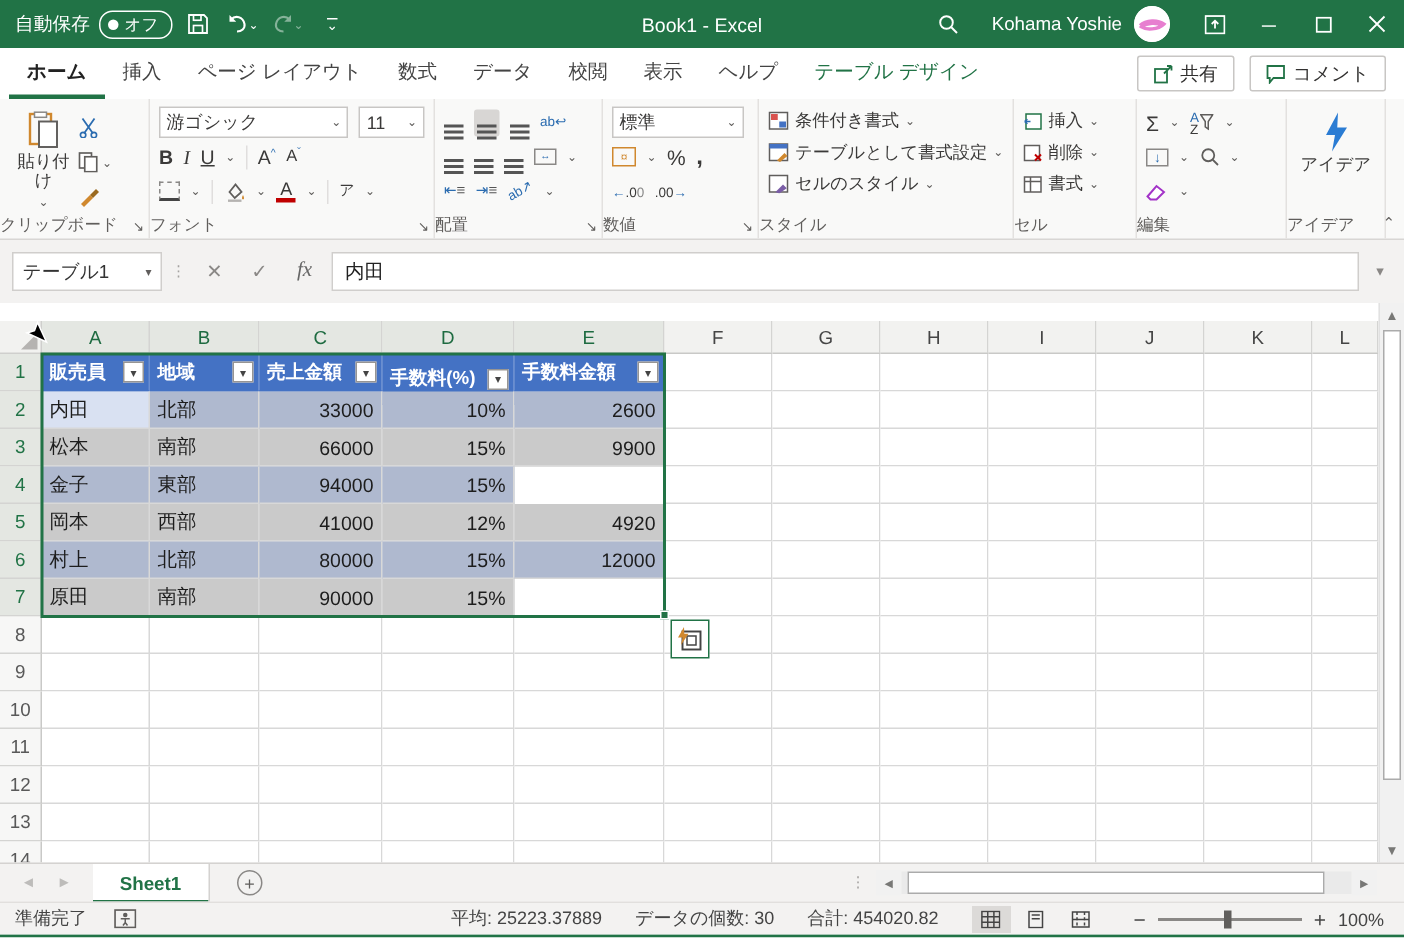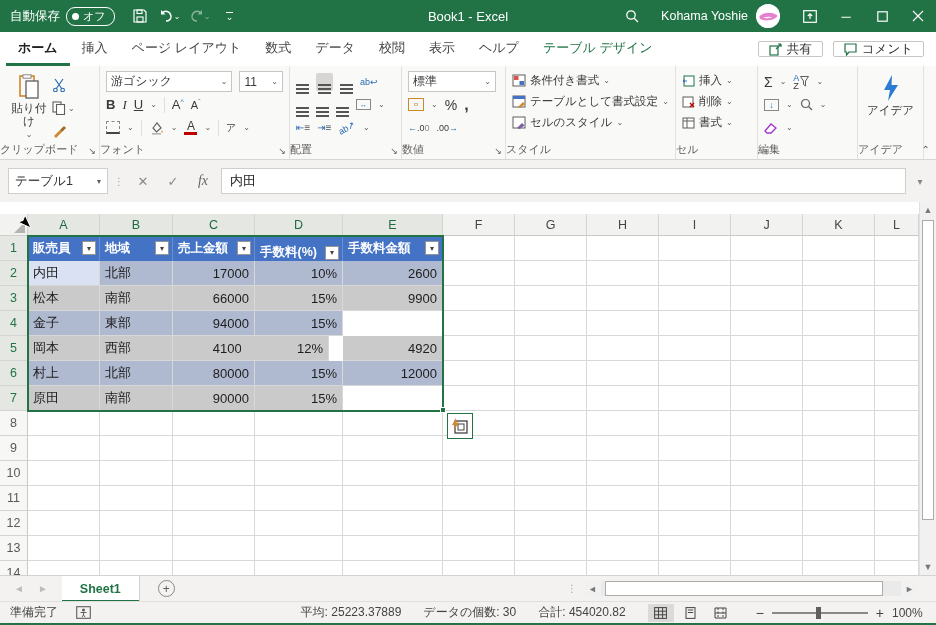--- a/index.html
+++ b/index.html
@@ -5,21 +5,21 @@
   * { margin:0; padding:0; box-sizing:border-box; }
   html,body { width:936px; height:625px; overflow:hidden;
     font-family:"Liberation Sans","DejaVu Sans",sans-serif; background:#fff; }
   #app { position:relative; width:936px; height:625px; background:#fff; overflow:hidden;
          border-bottom:2px solid #217346; }
 
   
   .titlebar { position:absolute; top:0; left:0; width:936px; height:32px; background:#217346;
     color:#fff; display:flex; align-items:center; font-size:12.5px; }
   .tb-left { display:flex; align-items:center; gap:4px; padding-left:10px; }
-  .autosave { display:flex; align-items:center; gap:6px; margin-right:8px; }
+  .autosave { display:flex; align-items:center; gap:6px; }
   .as-pill { display:flex; align-items:center; gap:4px; border:1px solid #fff; border-radius:9px;
     padding:1px 8px 1px 5px; font-size:11px; }
   .as-dot { width:7px; height:7px; border-radius:50%; background:#fff; }
   .tb-btn { width:26px; height:26px; display:flex; align-items:center; justify-content:center; cursor:default; }
   .tb-btn.dim { opacity:.45; }
   .qat-chev { display:flex; flex-direction:column; align-items:center; font-size:9px; line-height:5px; }
   .qat-chev .bar { width:7px; height:1px; background:#fff; margin-bottom:2px; }
   .tb-title { position:absolute; left:0; right:0; text-align:center; font-size:13px; pointer-events:none; }
   .tb-right { margin-left:auto; display:flex; align-items:center; height:100%; }
   .tb-search { width:34px; height:32px; display:flex; align-items:center; justify-content:center; }
@@ -28,21 +28,21 @@
   .win-btn { width:36px; height:32px; display:flex; align-items:center; justify-content:center; font-size:13px; }
 
   
   .tabrow { position:absolute; top:32px; left:0; width:936px; height:34px; background:#fff;
     display:flex; align-items:center; font-size:13px; color:#444; }
   .rtab { padding:0 12px; height:34px; line-height:32px; white-space:nowrap; }
   .rtab.active { color:#222; font-weight:bold; box-shadow:inset 0 -3px 0 #217346; }
   .rtab.contextual { color:#217346; }
   .tabrow-right { margin-left:auto; display:flex; gap:10px; padding-right:12px; }
   .pill-btn { display:flex; align-items:center; gap:5px; border:1px solid #c8c6c4; background:#fff;
-    height:16px; padding:0 10px; font-size:12.5px; color:#323130; border-radius:2px; }
+    height:24px; padding:0 10px; font-size:12.5px; color:#323130; border-radius:2px; }
 
   
   .ribbon { position:absolute; top:66px; left:0; width:936px; height:94px; background:#f9f9f8;
     border-bottom:1px solid #d8d6d4; display:flex; font-size:11.5px; color:#3b3a39; }
   .rgroup { position:relative; height:93px; border-right:1px solid #e3e1df; padding:4px 6px 18px; }
   .glabel { position:absolute; bottom:2px; left:0; right:0; text-align:left; font-size:11px; color:#605e5c; }
   .launcher { position:absolute; bottom:3px; right:3px; font-size:9px; color:#605e5c; line-height:9px; }
   .rrow { display:flex; align-items:center; gap:7px; height:23px; }
   .bigbtn { display:flex; flex-direction:column; align-items:center; justify-content:flex-start;
     width:46px; height:70px; gap:2px; padding-top:4px; }
@@ -545,21 +545,21 @@
       </div>
       <div class="cell" style="left: 443px; top: 34px; width: 72px; height: 25px;"></div>
       <div class="cell" style="left: 515px; top: 34px; width: 72px; height: 25px;"></div>
       <div class="cell" style="left: 587px; top: 34px; width: 72px; height: 25px;"></div>
       <div class="cell" style="left: 659px; top: 34px; width: 72px; height: 25px;"></div>
       <div class="cell" style="left: 731px; top: 34px; width: 72px; height: 25px;"></div>
       <div class="cell" style="left: 803px; top: 34px; width: 72px; height: 25px;"></div>
       <div class="cell" style="left: 875px; top: 34px; width: 44px; height: 25px;"></div>
       <div class="cell" style="left: 28px; top: 59px; width: 72px; height: 25px; background: rgb(217, 225, 242);">内田</div>
       <div class="cell" style="left: 100px; top: 59px; width: 73px; height: 25px; background: rgb(175, 185, 207);">北部</div>
-      <div class="cell num" style="left: 173px; top: 59px; width: 82px; height: 25px; background: rgb(175, 185, 207);">17000</div>
+      <div class="cell num" style="left: 173px; top: 59px; width: 82px; height: 25px; background: rgb(175, 185, 207);">33000</div>
       <div class="cell num" style="left: 255px; top: 59px; width: 88px; height: 25px; background: rgb(175, 185, 207);">10%</div>
       <div class="cell num" style="left: 343px; top: 59px; width: 100px; height: 25px; background: rgb(175, 185, 207);">2600</div>
       <div class="cell" style="left: 443px; top: 59px; width: 72px; height: 25px;"></div>
       <div class="cell" style="left: 515px; top: 59px; width: 72px; height: 25px;"></div>
       <div class="cell" style="left: 587px; top: 59px; width: 72px; height: 25px;"></div>
       <div class="cell" style="left: 659px; top: 59px; width: 72px; height: 25px;"></div>
       <div class="cell" style="left: 731px; top: 59px; width: 72px; height: 25px;"></div>
       <div class="cell" style="left: 803px; top: 59px; width: 72px; height: 25px;"></div>
       <div class="cell" style="left: 875px; top: 59px; width: 44px; height: 25px;"></div>
       <div class="cell" style="left: 28px; top: 84px; width: 72px; height: 25px; background: rgb(202, 202, 202);">松本</div>
@@ -581,21 +581,21 @@
       <div class="cell" style="left: 443px; top: 109px; width: 72px; height: 25px;"></div>
       <div class="cell" style="left: 515px; top: 109px; width: 72px; height: 25px;"></div>
       <div class="cell" style="left: 587px; top: 109px; width: 72px; height: 25px;"></div>
       <div class="cell" style="left: 659px; top: 109px; width: 72px; height: 25px;"></div>
       <div class="cell" style="left: 731px; top: 109px; width: 72px; height: 25px;"></div>
       <div class="cell" style="left: 803px; top: 109px; width: 72px; height: 25px;"></div>
       <div class="cell" style="left: 875px; top: 109px; width: 44px; height: 25px;"></div>
       <div class="cell" style="left: 28px; top: 134px; width: 72px; height: 25px; background: rgb(202, 202, 202);">岡本</div>
       <div class="cell" style="left: 100px; top: 134px; width: 73px; height: 25px; background: rgb(202, 202, 202);">西部</div>
       <div class="cell num" style="left: 173px; top: 134px; width: 82px; height: 25px; background: rgb(202, 202, 202);">41000</div>
-      <div class="cell num" style="left: 241px; top: 134px; width: 88px; height: 25px; background: rgb(202, 202, 202);">12%</div>
+      <div class="cell num" style="left: 255px; top: 134px; width: 88px; height: 25px; background: rgb(202, 202, 202);">12%</div>
       <div class="cell num" style="left: 343px; top: 134px; width: 100px; height: 25px; background: rgb(202, 202, 202);">4920</div>
       <div class="cell" style="left: 443px; top: 134px; width: 72px; height: 25px;"></div>
       <div class="cell" style="left: 515px; top: 134px; width: 72px; height: 25px;"></div>
       <div class="cell" style="left: 587px; top: 134px; width: 72px; height: 25px;"></div>
       <div class="cell" style="left: 659px; top: 134px; width: 72px; height: 25px;"></div>
       <div class="cell" style="left: 731px; top: 134px; width: 72px; height: 25px;"></div>
       <div class="cell" style="left: 803px; top: 134px; width: 72px; height: 25px;"></div>
       <div class="cell" style="left: 875px; top: 134px; width: 44px; height: 25px;"></div>
       <div class="cell" style="left: 28px; top: 159px; width: 72px; height: 25px; background: rgb(175, 185, 207);">村上</div>
       <div class="cell" style="left: 100px; top: 159px; width: 73px; height: 25px; background: rgb(175, 185, 207);">北部</div>

